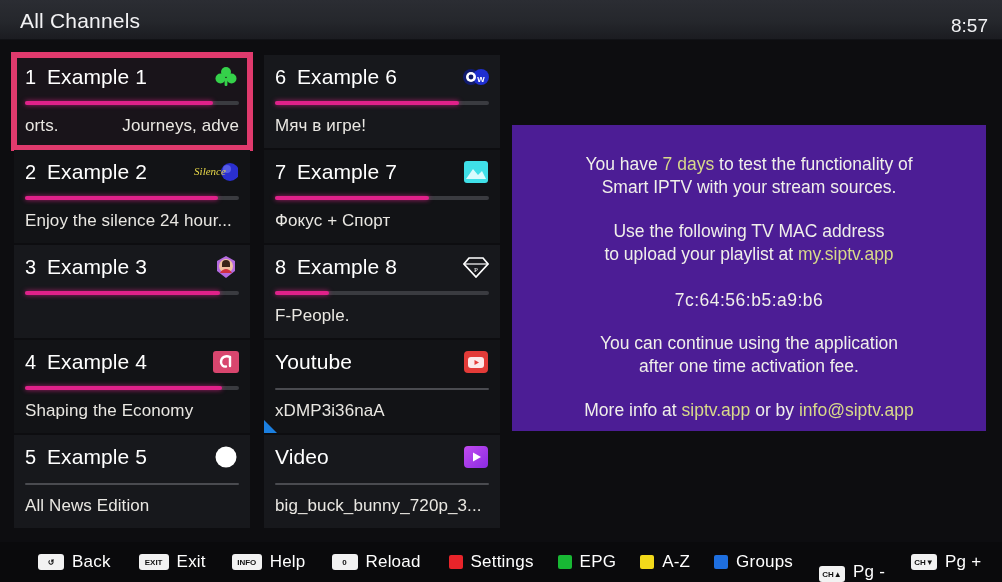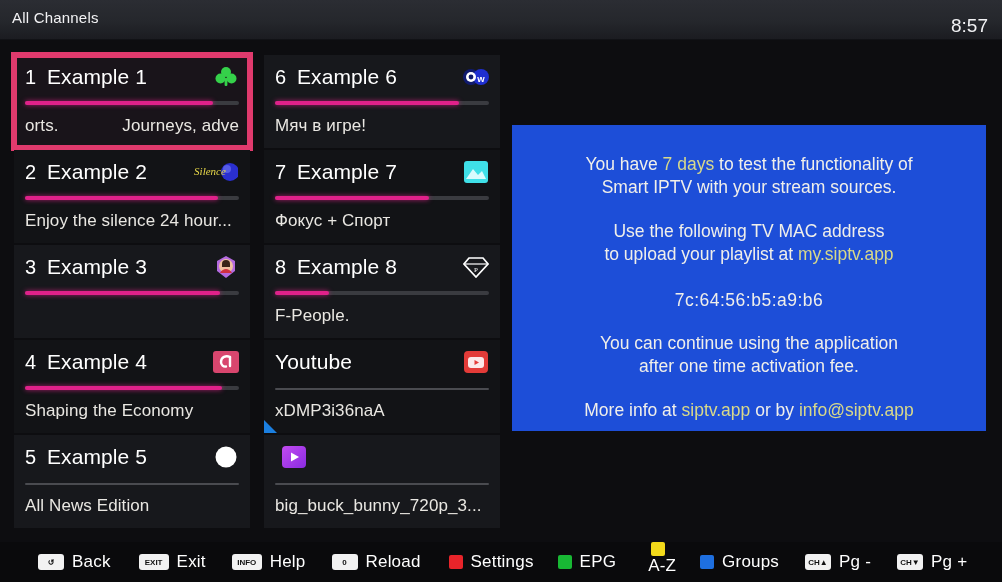--- a/index.html
+++ b/index.html
@@ -11,22 +11,22 @@
     position:relative;
   }
 
   
   #topbar{
     position:absolute; left:0; top:0; width:1002px; height:40px;
     background:linear-gradient(180deg,#2b2d33 0%, #25272c 55%, #1b1c21 100%);
     border-bottom:1px solid #111216;
   }
   #topbar .title{
-    position:absolute; left:12px; top:9px;
-    font-size:15px; font-weight:400; color:#f2f2f4; letter-spacing:.2px;
+    position:absolute; left:20px; top:9px;
+    font-size:21px; font-weight:400; color:#f2f2f4; letter-spacing:.2px;
   }
   #topbar .clock{
     position:absolute; right:14px; top:15px;
     font-size:19px; font-weight:400; color:#f2f2f4;
   }
 
   
   #stage{
     position:absolute; left:0; top:40px; width:1002px; height:502px;
     background:#0d0d10;
@@ -93,21 +93,21 @@
     position:absolute; left:0; bottom:0;
     width:0; height:0;
     border-left:13px solid #1b7fe0;
     border-top:13px solid transparent;
   }
 
   
   #infopanel{
     position:absolute; left:512px; top:85px;
     width:474px; height:306px;
-    background:#1d4ed8;
+    background:#4c1d95;
   }
   #infopanel .itxt{
     position:absolute; left:0; width:474px; text-align:center;
     font-size:17.5px; color:#f0efea; line-height:23px;
   }
   .hl{ color:#d8d98a; }
   #l1{ top:28px; }
   #l2{ top:95px; }
   #mac{ top:164px; font-size:21px; color:#ffffff; letter-spacing:.5px; }
   #l3{ top:207px; }
@@ -297,20 +297,21 @@
             <svg width="22" height="22" viewBox="0 0 22 22">
               <circle cx="11" cy="11" r="10.5" fill="#ffffff"></circle>
             </svg>
           </span>
         </div>
         <div class="bar empty"></div>
         <div class="desc"><span>All News Edition</span></div>
       </div>
       <div class="cell">
         <div class="cell-head">
+          <span class="cname noidx">Video</span>
           <span class="logo">
             <svg width="24" height="22" viewBox="0 0 24 22">
               <defs>
                 <linearGradient id="pg" x1="0" y1="0" x2="1" y2="1">
                   <stop offset="0" stop-color="#c24bf0"></stop>
                   <stop offset="1" stop-color="#8a2be2"></stop>
                 </linearGradient>
               </defs>
               <rect x="0" y="0" width="24" height="22" rx="4" fill="url(#pg)"></rect>
               <path d="M9 6.5 L17 11 L9 15.5 Z" fill="#ffffff"></path>
@@ -360,29 +361,29 @@
       <span class="lbl">Reload</span>
     </div>
     <div class="bitem" style="margin-left: 28px;">
       <div class="sq" style="background: rgb(232, 36, 42);"></div>
       <span class="lbl">Settings</span>
     </div>
     <div class="bitem" style="margin-left: 24px;">
       <div class="sq" style="background: rgb(24, 184, 52);"></div>
       <span class="lbl">EPG</span>
     </div>
-    <div class="bitem" style="margin-left: 24px; flex-direction: column;">
+    <div class="bitem" style="margin-left: 24px;">
       <div class="sq" style="background: rgb(242, 217, 26);"></div>
       <span class="lbl">A-Z</span>
     </div>
     <div class="bitem" style="margin-left: 24px;">
       <div class="sq" style="background: rgb(30, 111, 224);"></div>
       <span class="lbl">Groups</span>
     </div>
-    <div class="bitem" style="margin-left: 26px;">
+    <div class="bitem" style="margin-left: 26px; align-items: flex-end;">
       <div class="keycap">CH▲</div>
       <span class="lbl">Pg -</span>
     </div>
     <div class="bitem" style="margin-left: 26px;">
       <div class="keycap">CH▼</div>
       <span class="lbl">Pg +</span>
     </div>
   </div>
 
 </body></html>

